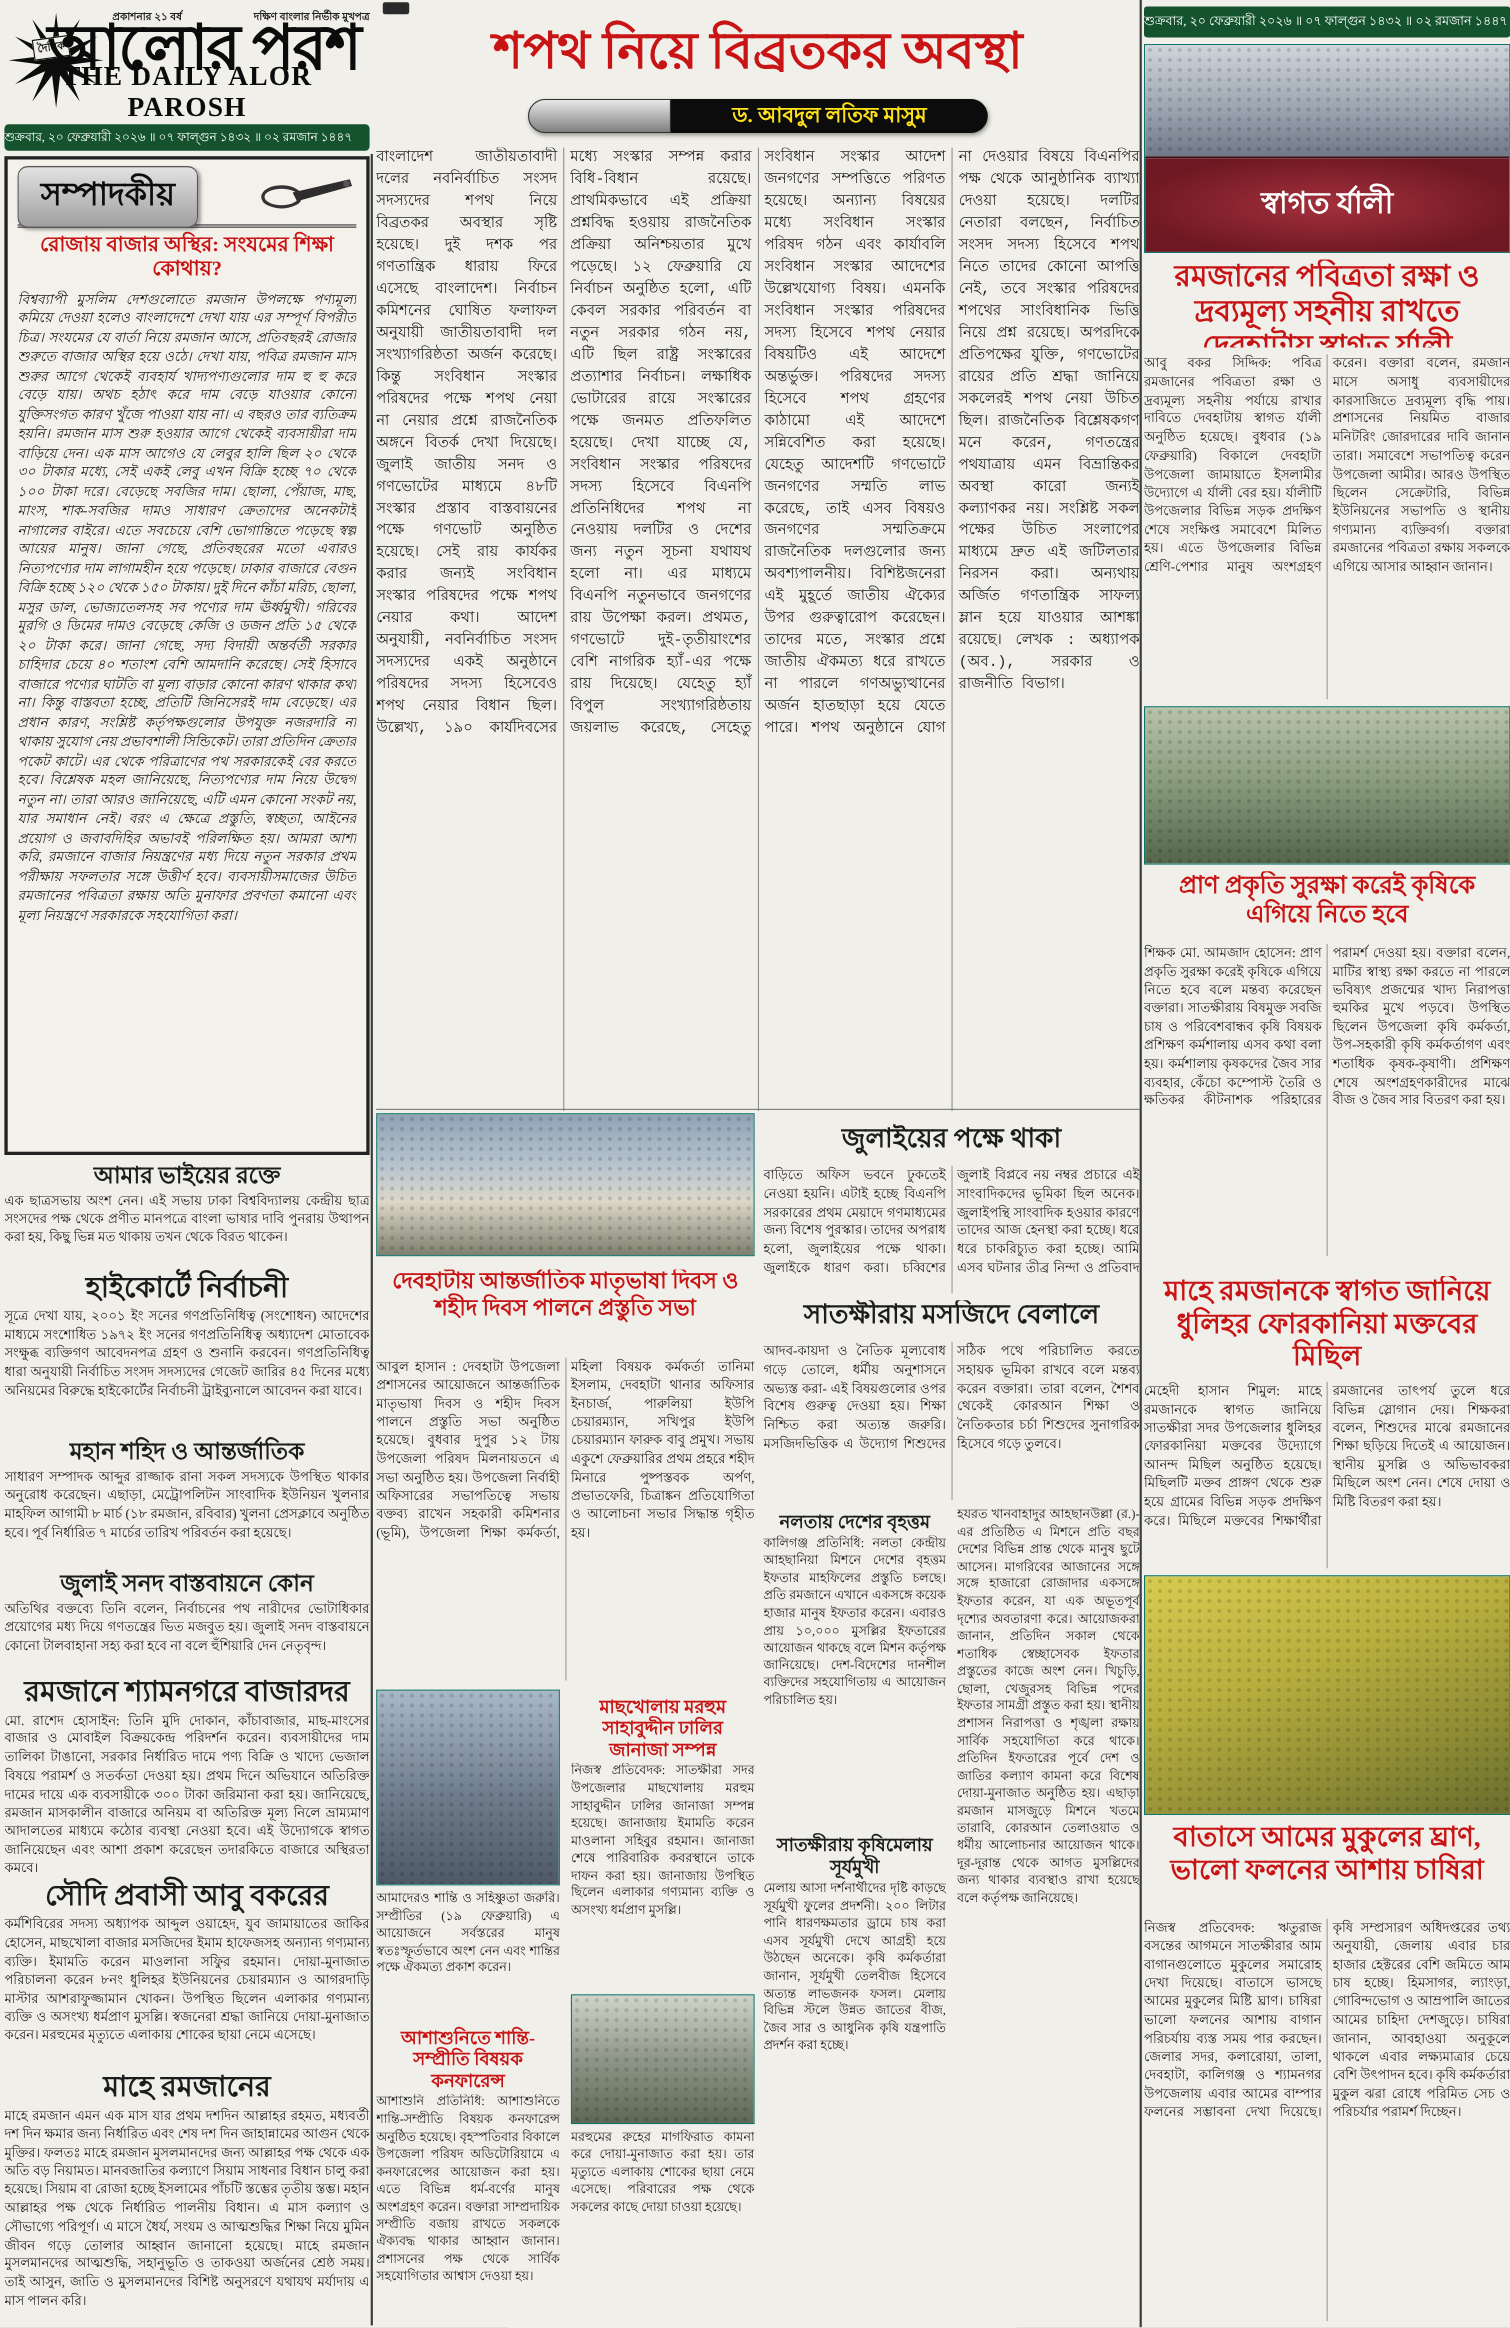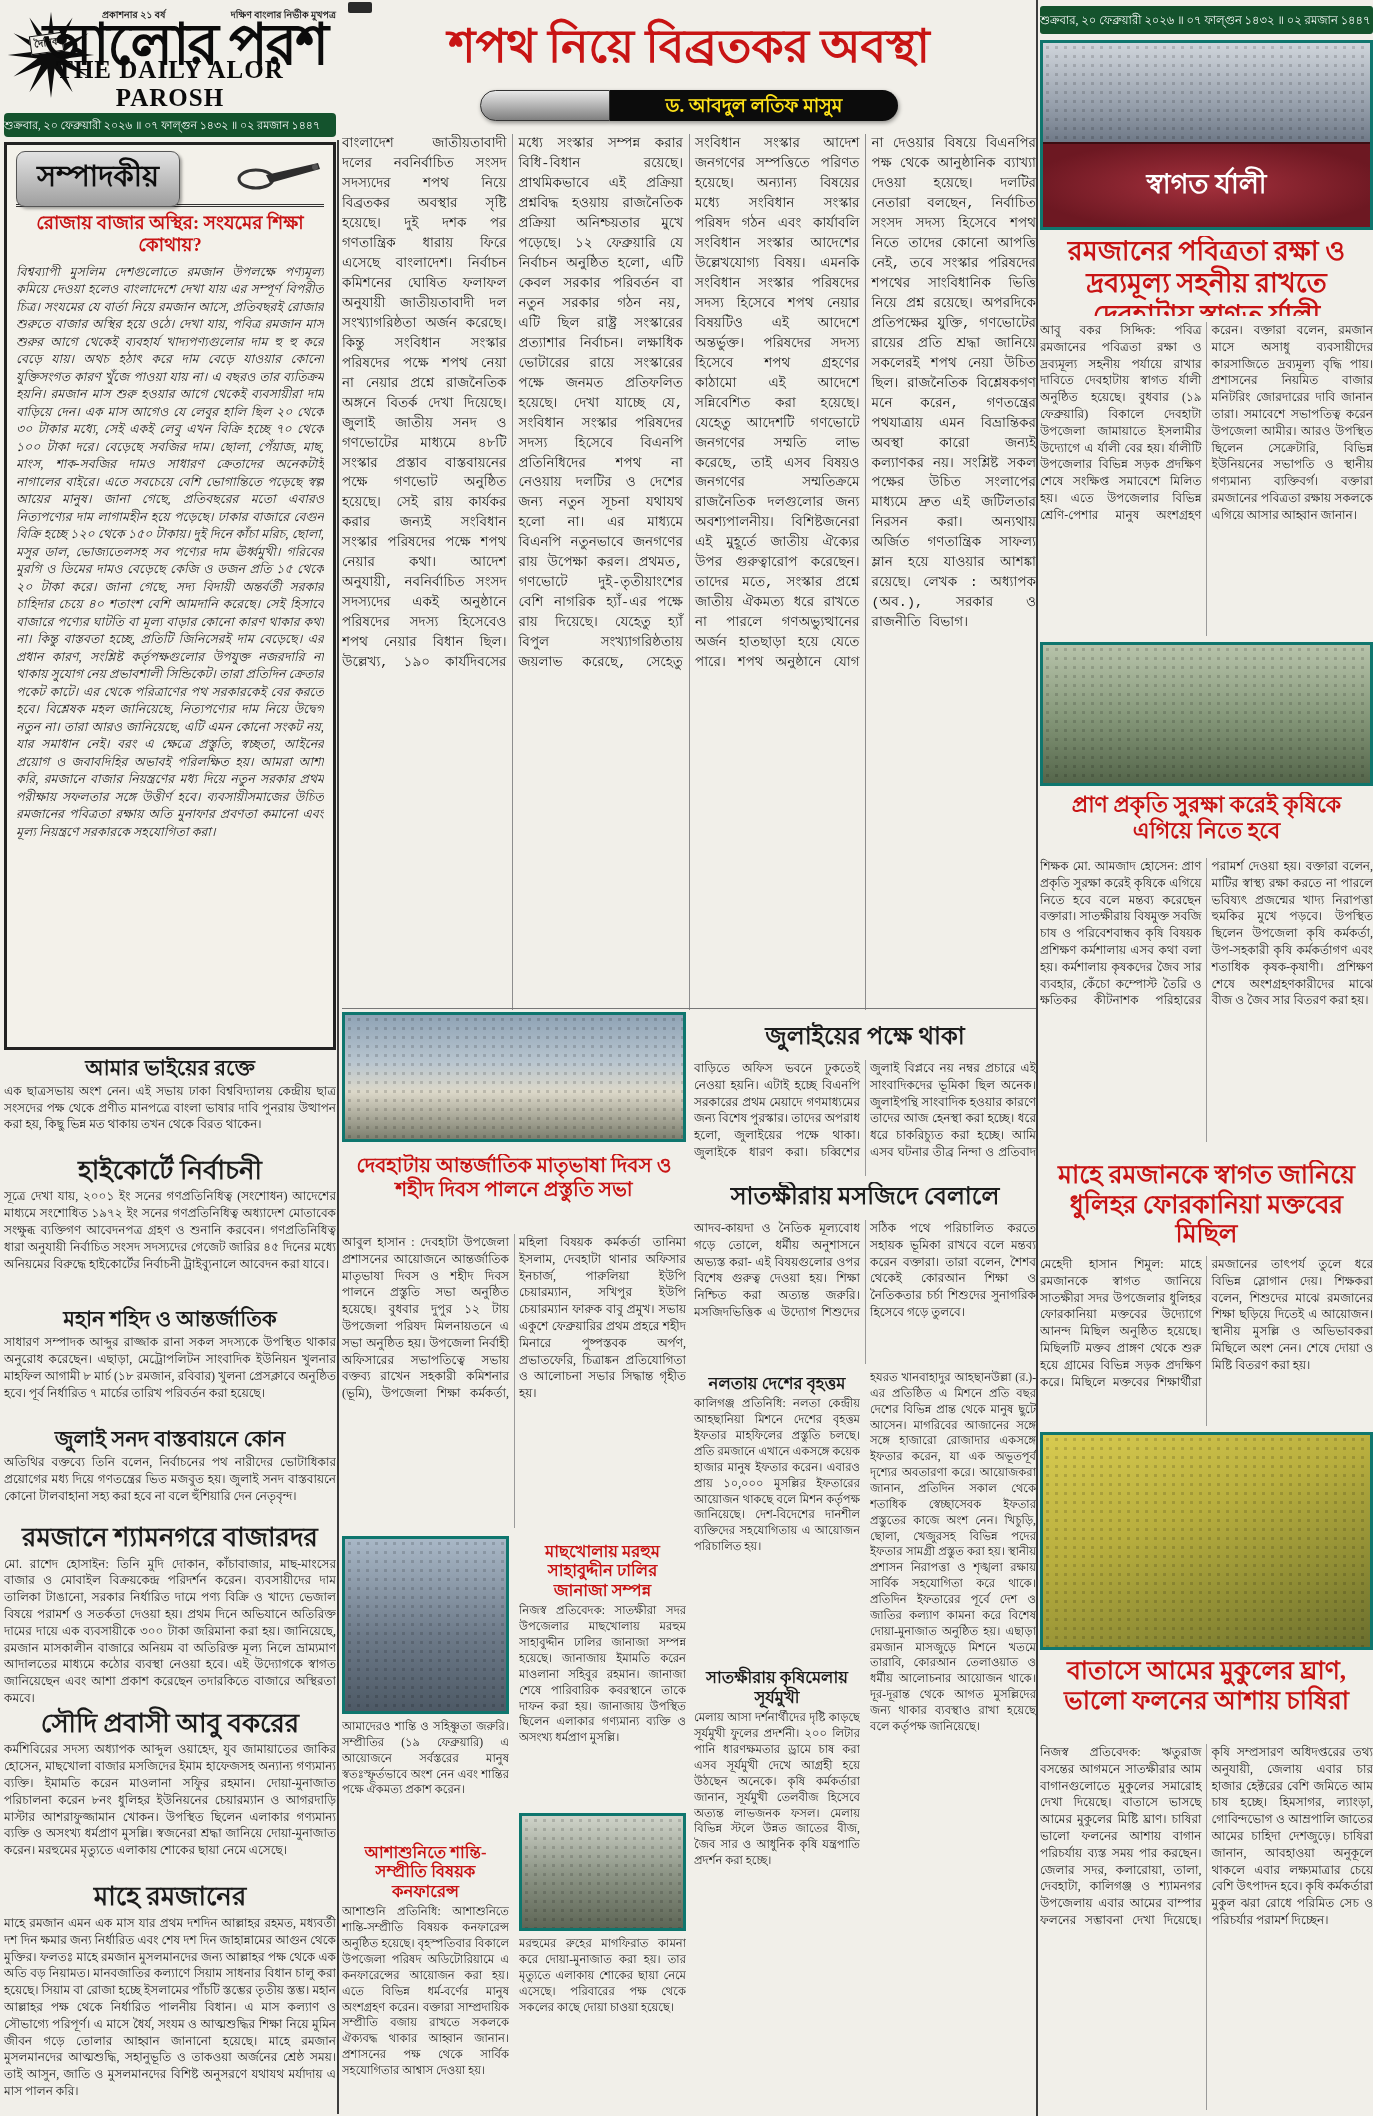--- a/index.html
+++ b/index.html
@@ -6,21 +6,21 @@
   .page{position:relative;width:1373px;height:2116px;margin:0 auto;background:#f1efe9;
         font-family:"Liberation Serif",serif;color:#1c1c1c;overflow:hidden;}
   [data-name]{box-sizing:border-box;}
 
   
   .body{font-size:12.5px;line-height:1.4;text-align:justify;overflow:hidden;}
   .cols2{column-count:2;column-gap:10px;column-rule:1px solid #9a9a9a;}
   .cols4{column-count:4;column-gap:12px;column-rule:1px solid #8d8d8d;}
   .red{color:#c81414;}
   h1,h2,h3,h4{margin:0;font-weight:bold;text-align:center;line-height:1.18;}
-  .photo{border:3px solid #0f766e;position:relative;overflow:hidden;}
+  .photo{border:1px solid #0f766e;position:relative;overflow:hidden;}
   .speck{position:absolute;inset:0;background-image:radial-gradient(#00000026 1.4px,transparent 2px);background-size:9px 9px;}
 
   
   .left-col{position:absolute;left:4px;top:0;width:332px;height:2116px;}
   .masthead{position:relative;height:112px;}
   .sunburst{position:absolute;left:0;top:4px;width:94px;height:98px;}
   .daily-tag{position:absolute;left:26px;top:34px;background:#f1efe9;border:1px solid #111;
              font-size:10px;font-weight:bold;padding:0 3px;transform:rotate(-8deg);}
   .pretitle{position:absolute;left:98px;top:8px;right:0;display:flex;justify-content:space-between;
             font-size:9.5px;font-weight:bold;color:#222;}

